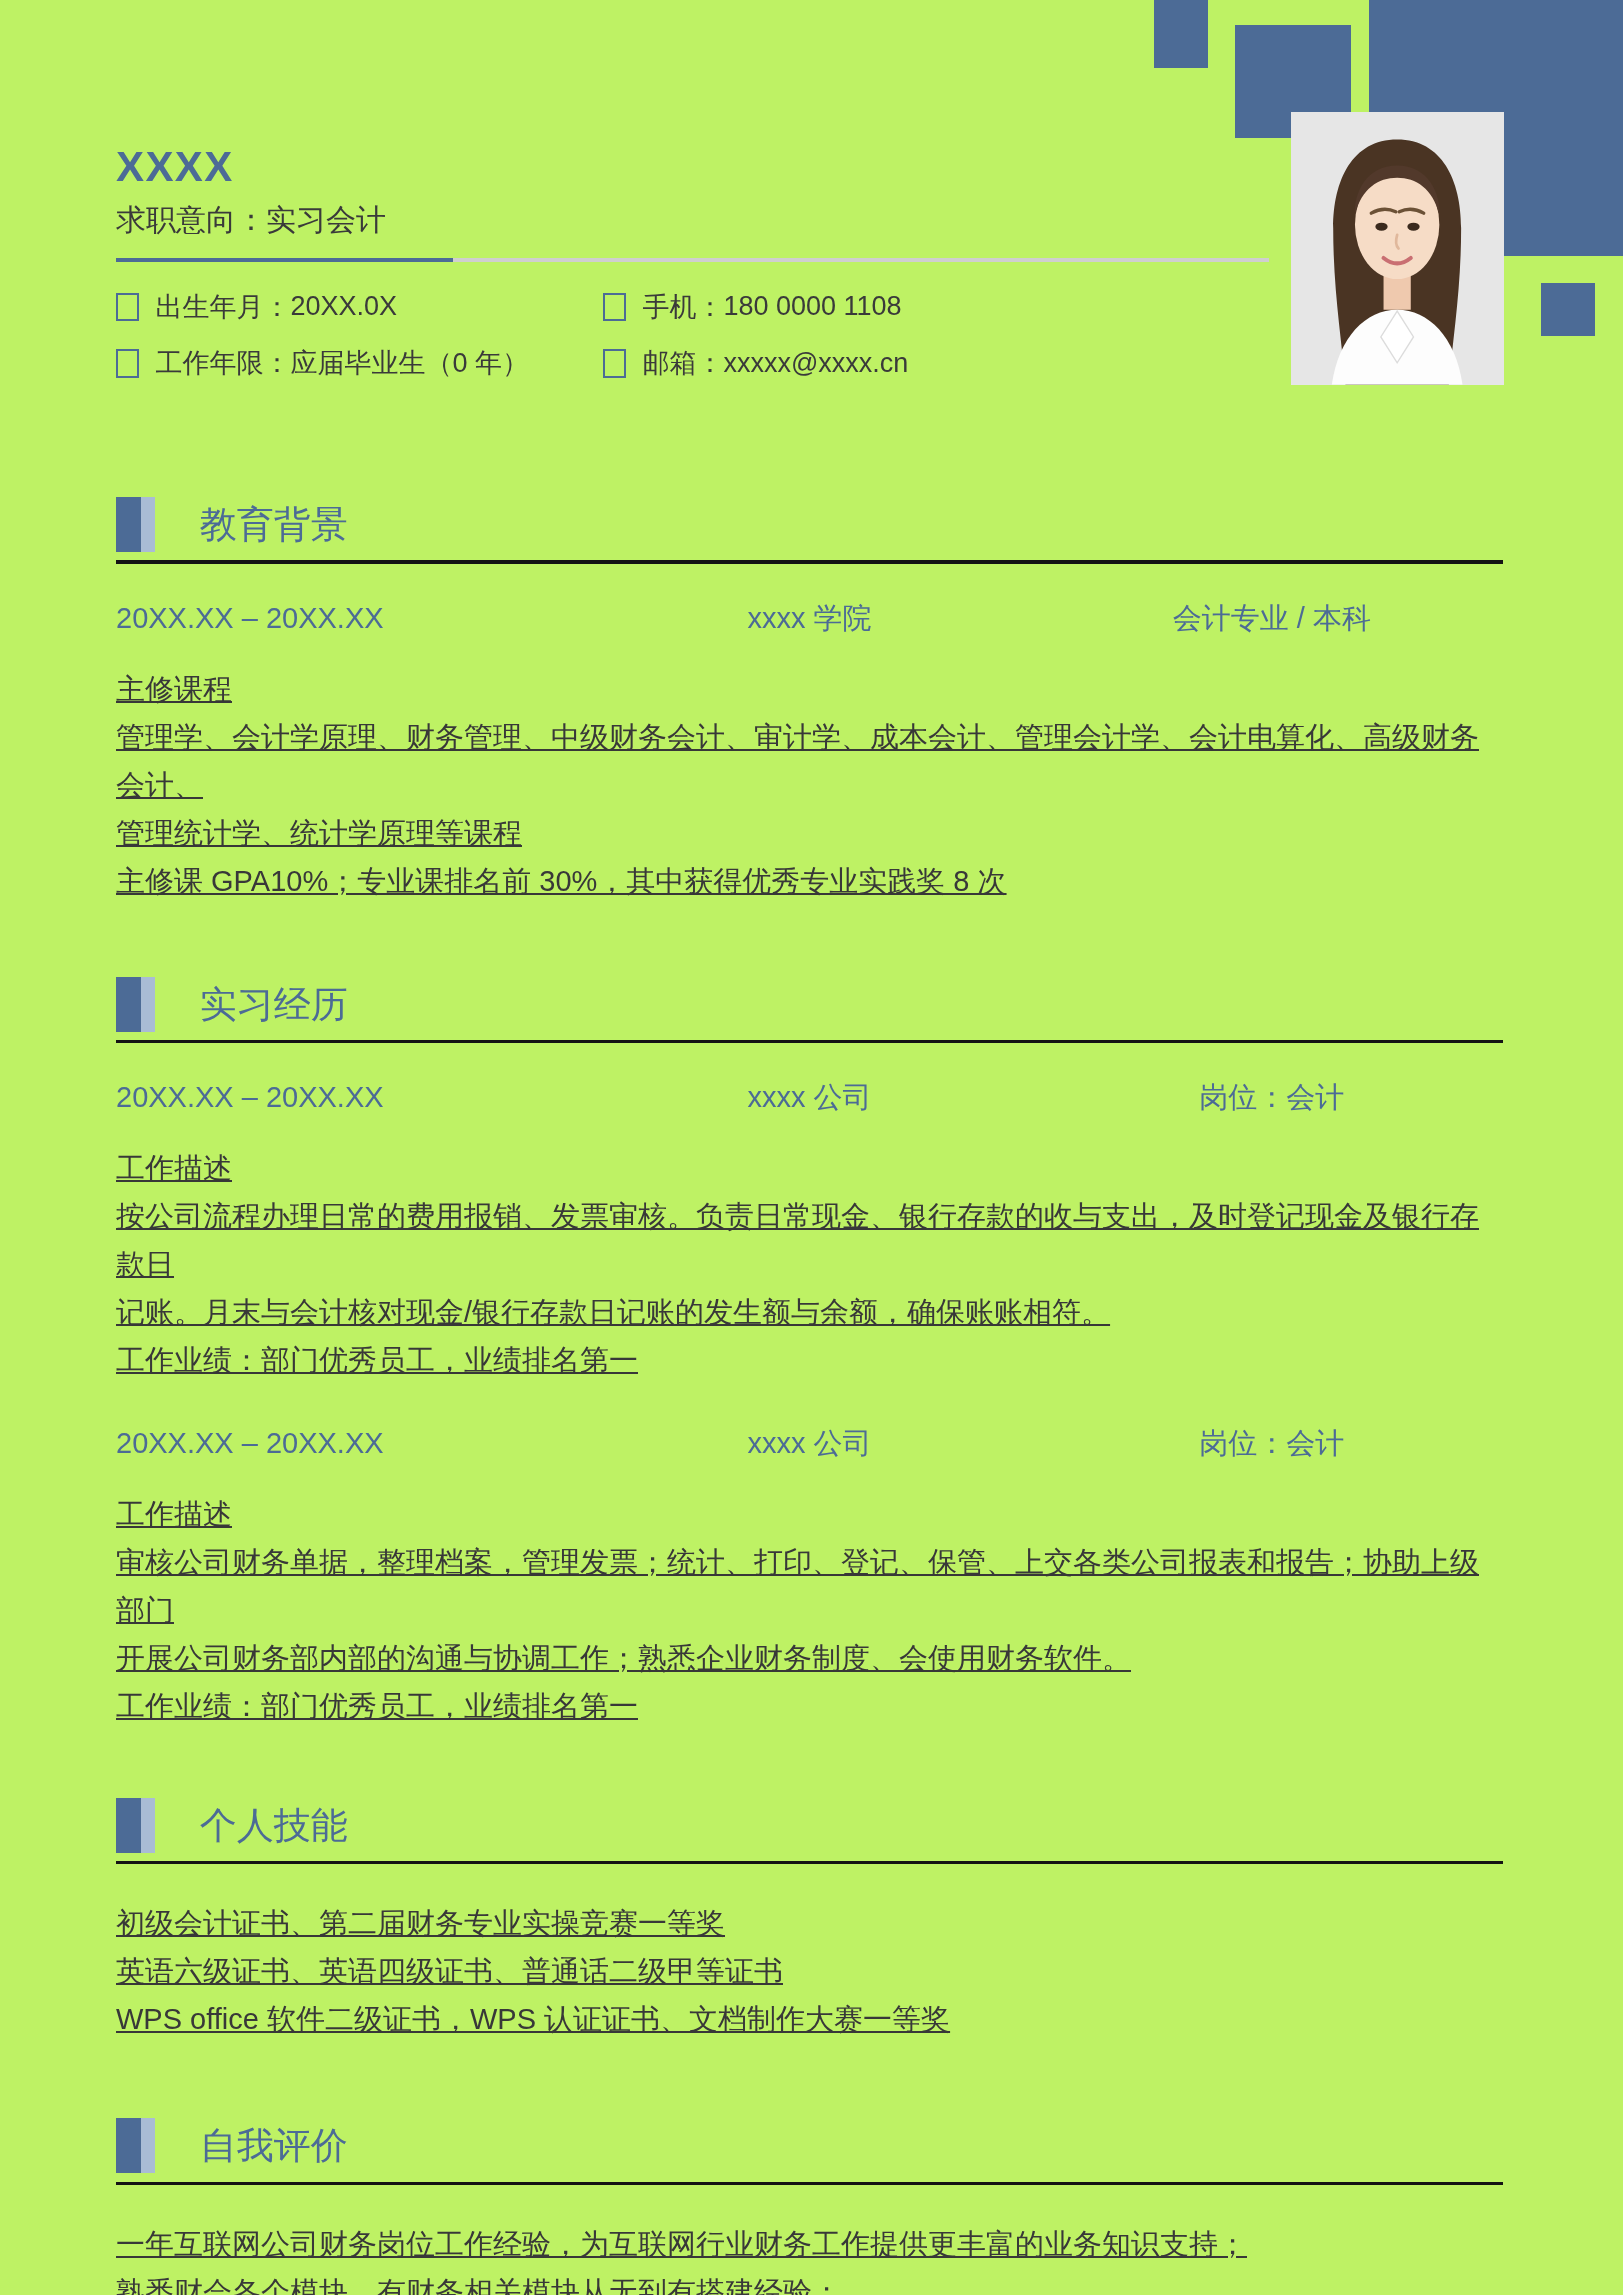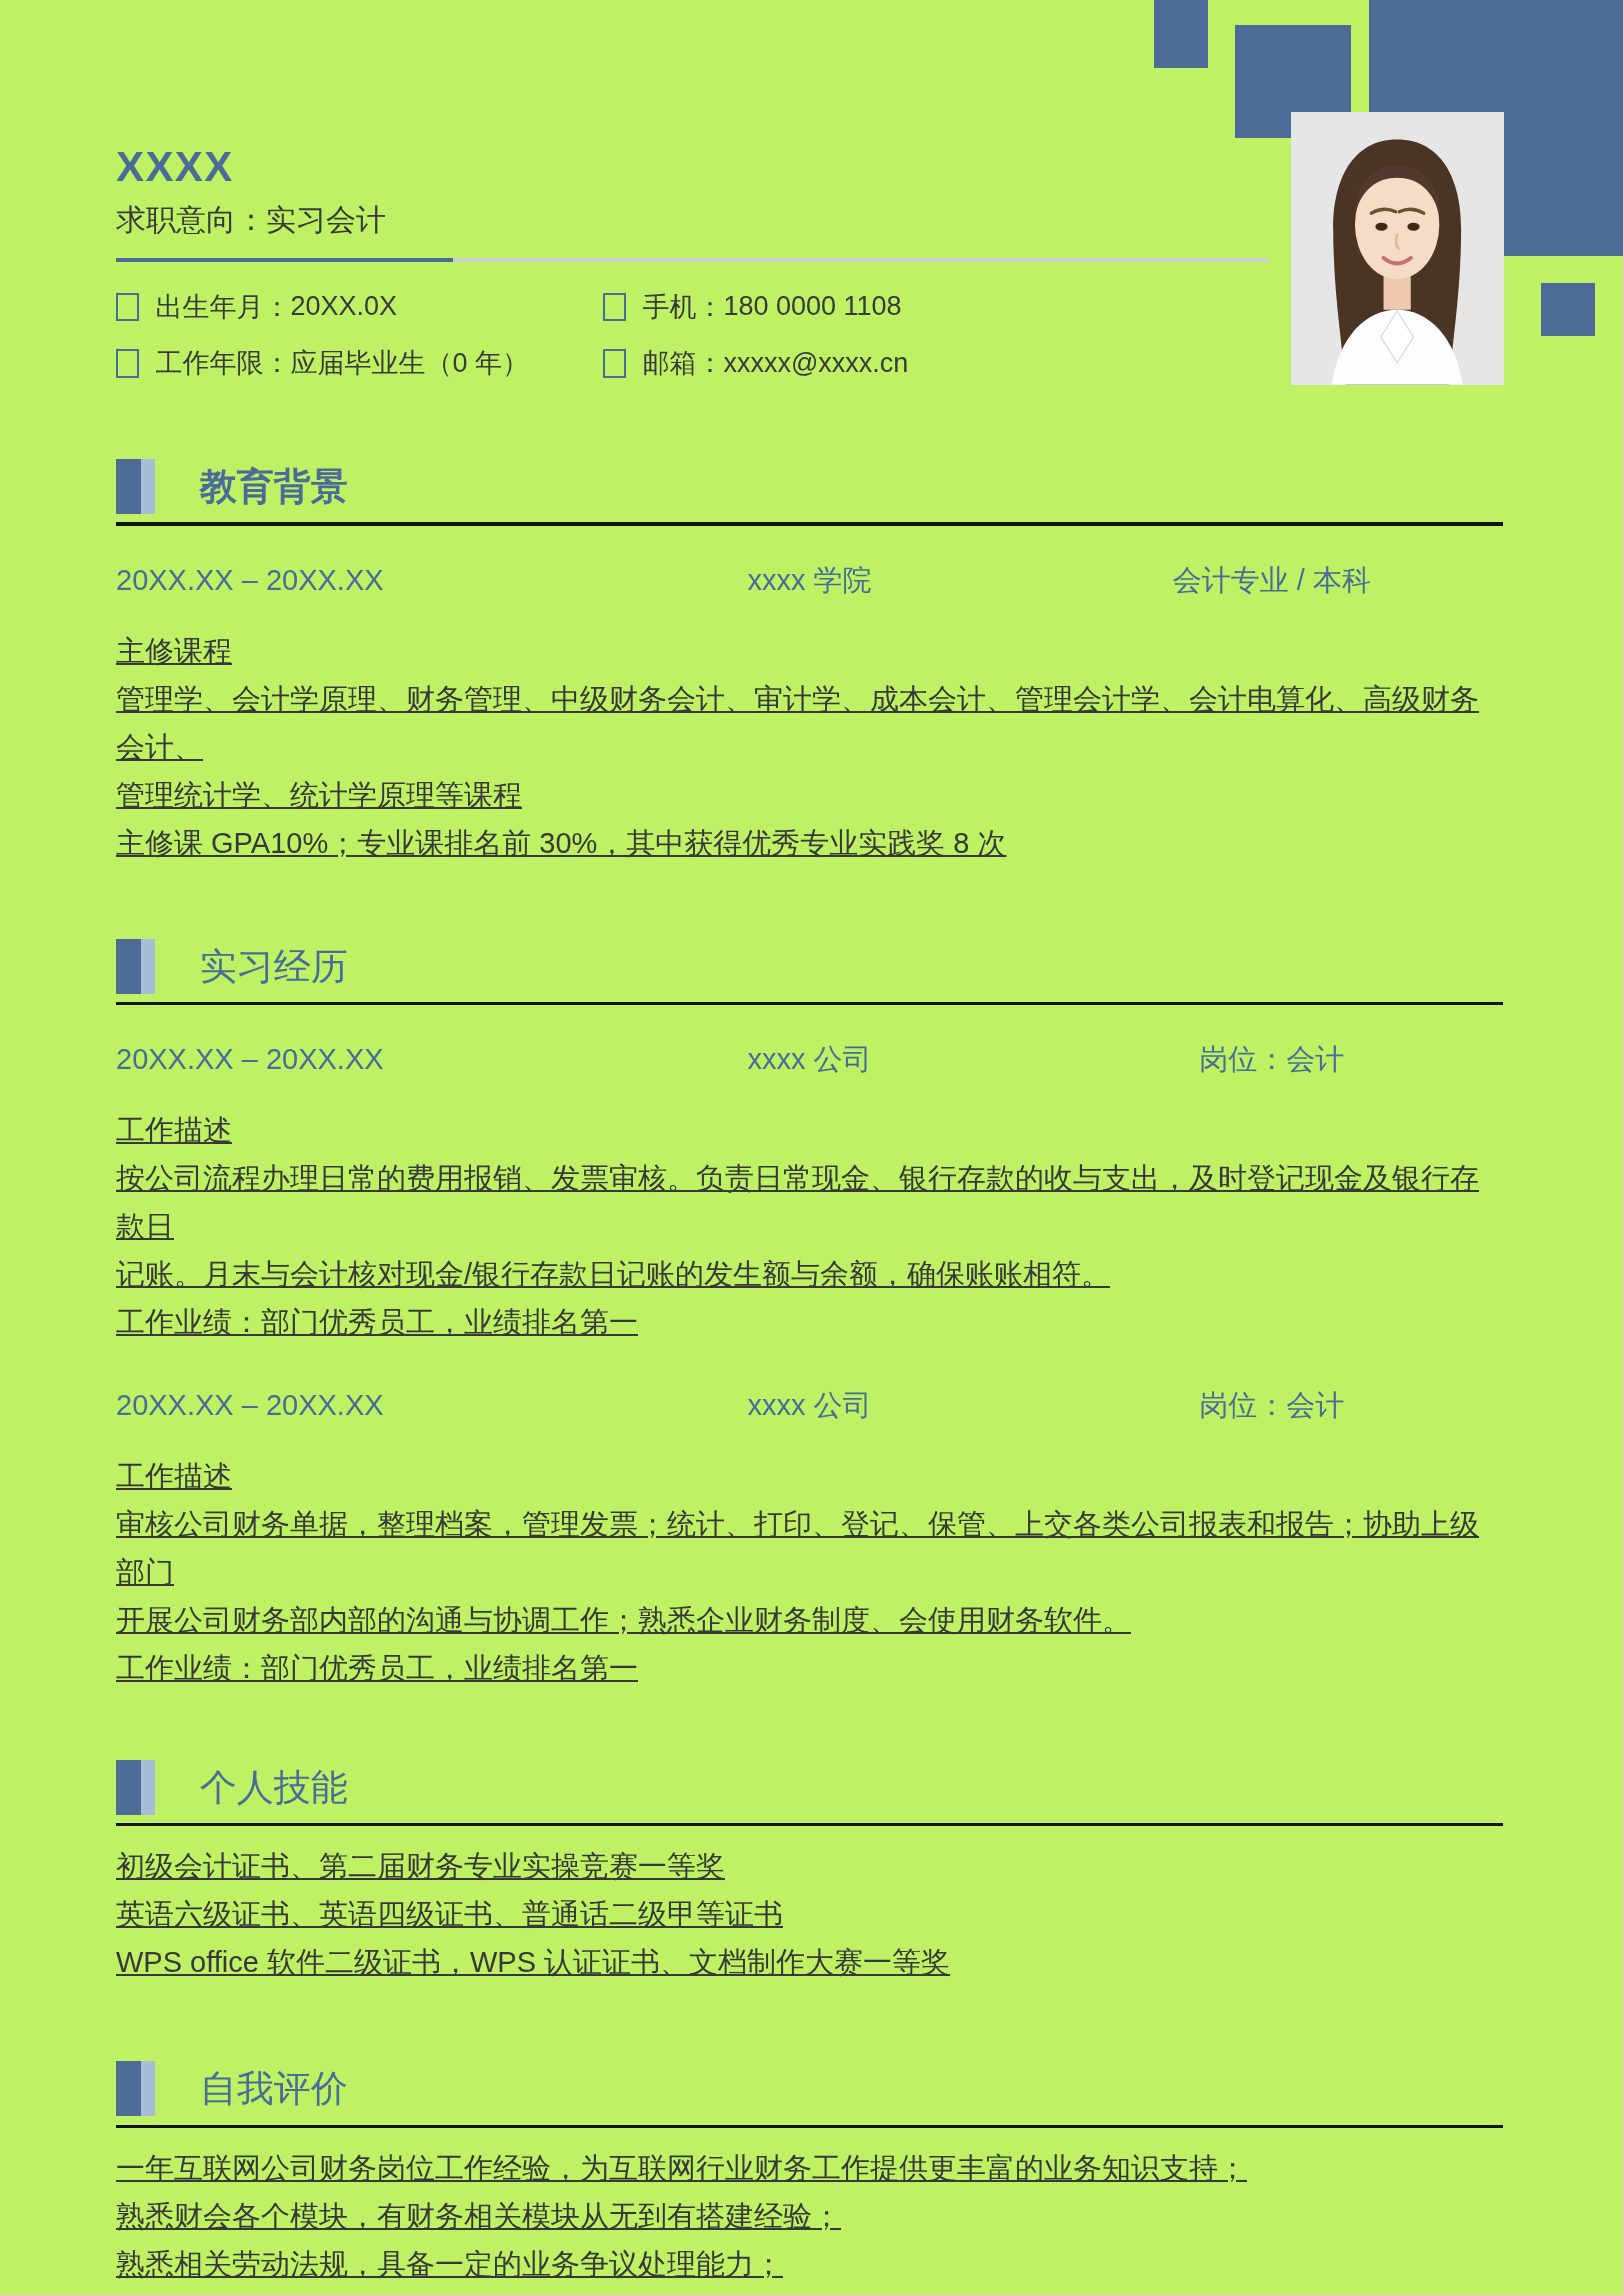--- a/index.html
+++ b/index.html
@@ -54,26 +54,26 @@
   }
   .section-rule{margin-top:8.2px;height:3.4px;background:#141414;width:1387px;}
   .meta-row{
     display:flex;font-size:29px;color:#4C6B96;line-height:1.2;
     margin-top:37px;
   }
   .meta-row .m-left{flex:1;text-align:left;}
   .meta-row .m-center{flex:1;text-align:center;}
   .meta-row .m-right{flex:1;text-align:center;}
   .body-line{font-size:29px;line-height:48px;color:#383838;text-decoration:underline;}
-  .mt-edu{margin-top:78px;font-weight:bold;}
+  .mt-edu{margin-top:116px;}
   .mt-exp{margin-top:72px;}
   .mt-skill{margin-top:68px;}
   .mt-eval{margin-top:75px;}
   .para-gap{margin-top:29px;}
-  .lines-gap{margin-top:16px;}
+  .lines-gap{margin-top:35px;}
 </style>
 </head>
 <body>
 
 <div class="page">
 
   <div class="decor decor-a"></div>
   <div class="decor decor-b"></div>
   <div class="decor decor-c"></div>
   <div class="decor decor-d"></div>

